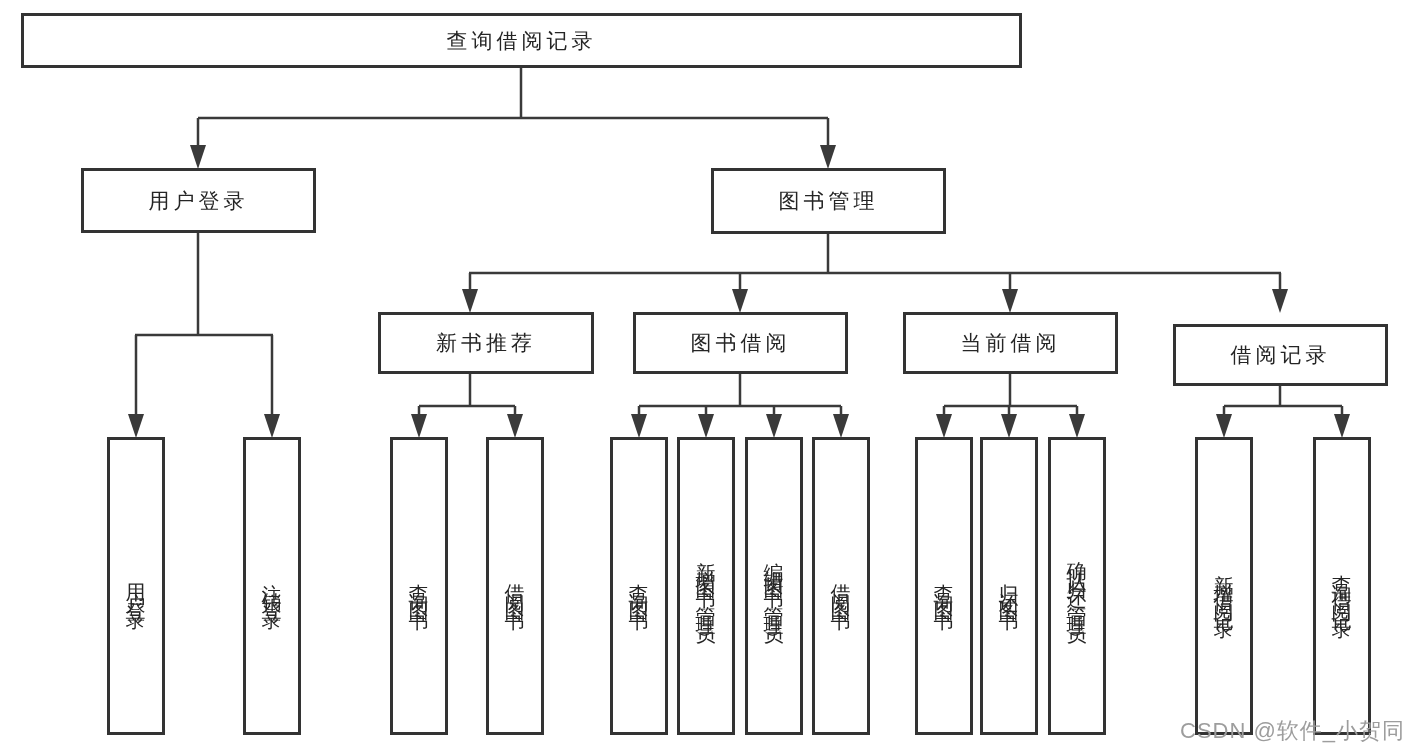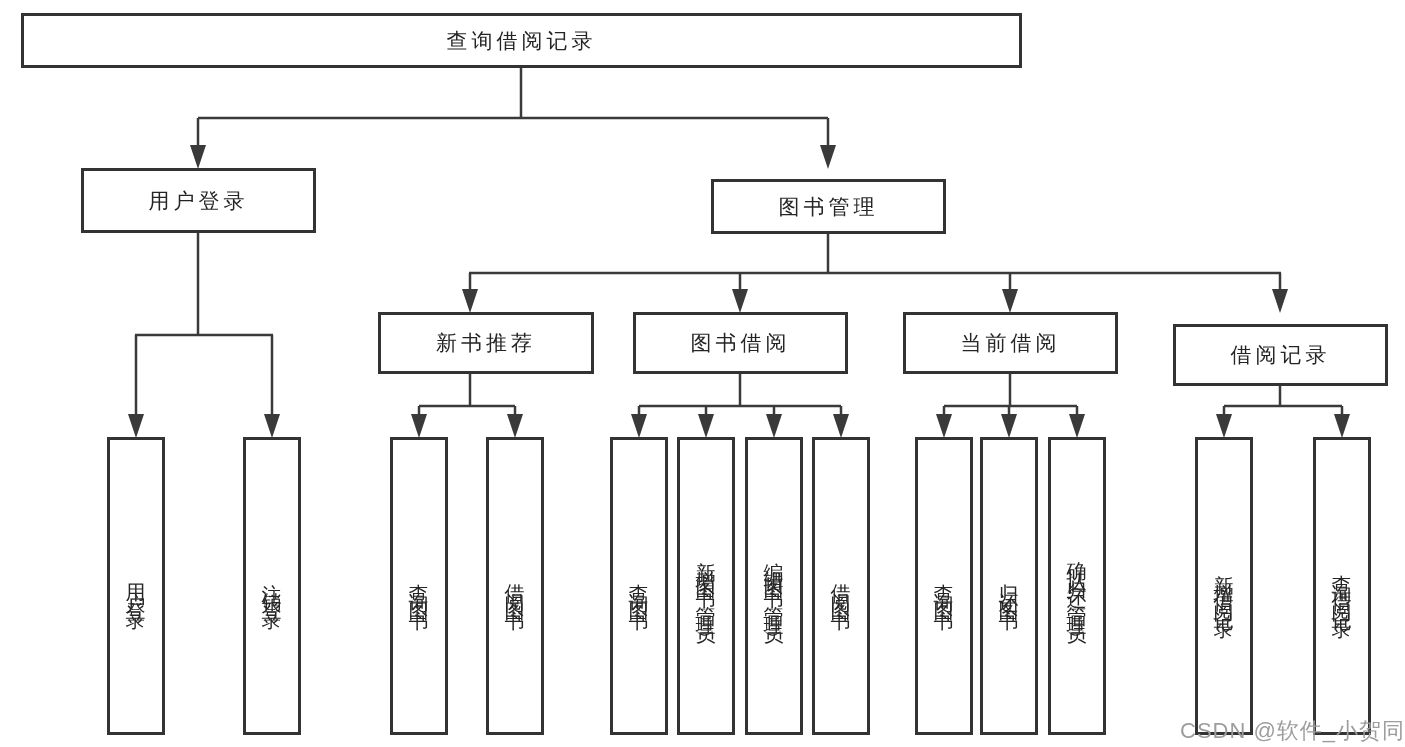--- a/index.html
+++ b/index.html
@@ -116,21 +116,21 @@
     </g>
   </svg>
 
   <div class="box box-h" style="left:21px;top:13px;width:1001px;height:55px">
     <span class="lbl">查询借阅记录</span>
   </div>
 
   <div class="box box-h" style="left:81px;top:168px;width:235px;height:65px">
     <span class="lbl">用户登录</span>
   </div>
-  <div class="box box-h" style="left:711px;top:179px;width:235px;height:55px">
+  <div class="box box-h" style="left:711px;top:168px;width:235px;height:66px">
     <span class="lbl">图书管理</span>
   </div>
 
   <div class="box box-h" style="left:378px;top:312px;width:216px;height:62px">
     <span class="lbl">新书推荐</span>
   </div>
   <div class="box box-h" style="left:633px;top:312px;width:215px;height:62px">
     <span class="lbl">图书借阅</span>
   </div>
   <div class="box box-h" style="left:903px;top:312px;width:215px;height:62px">

